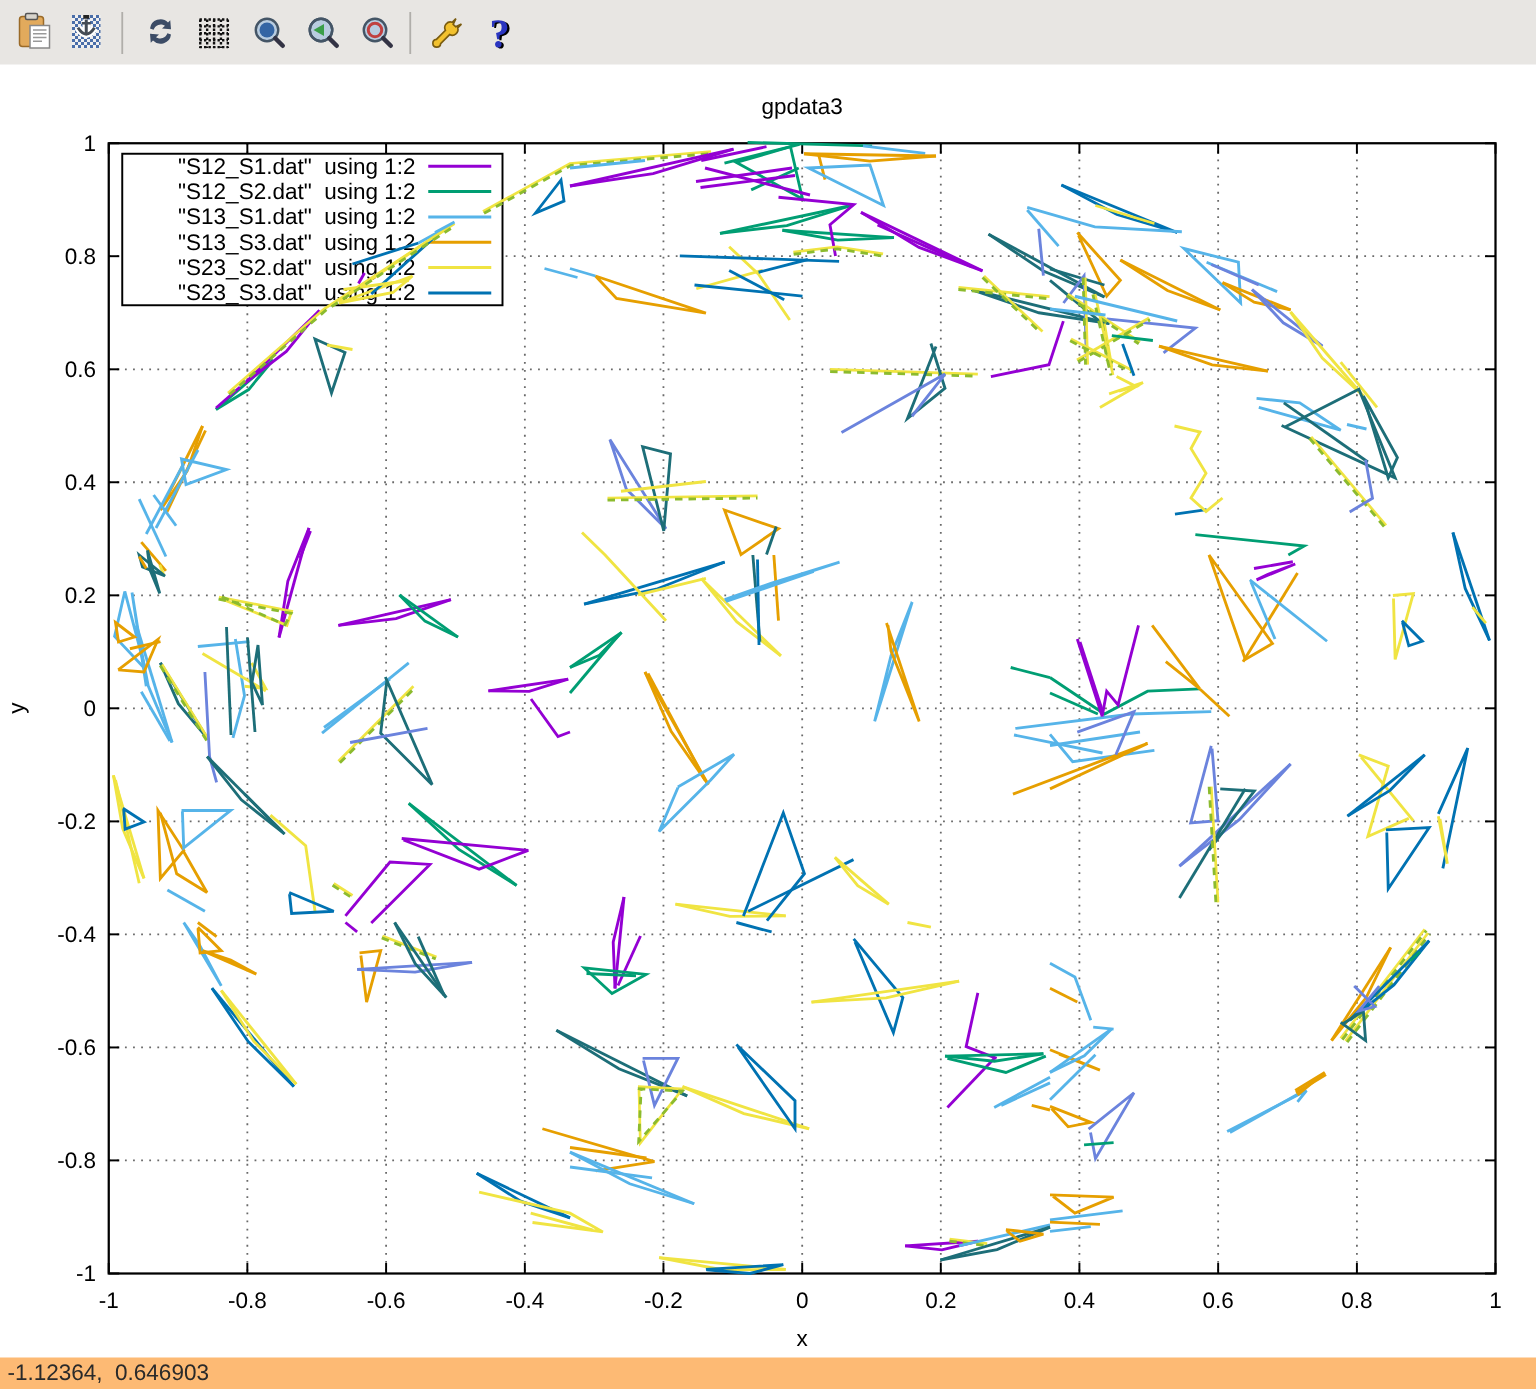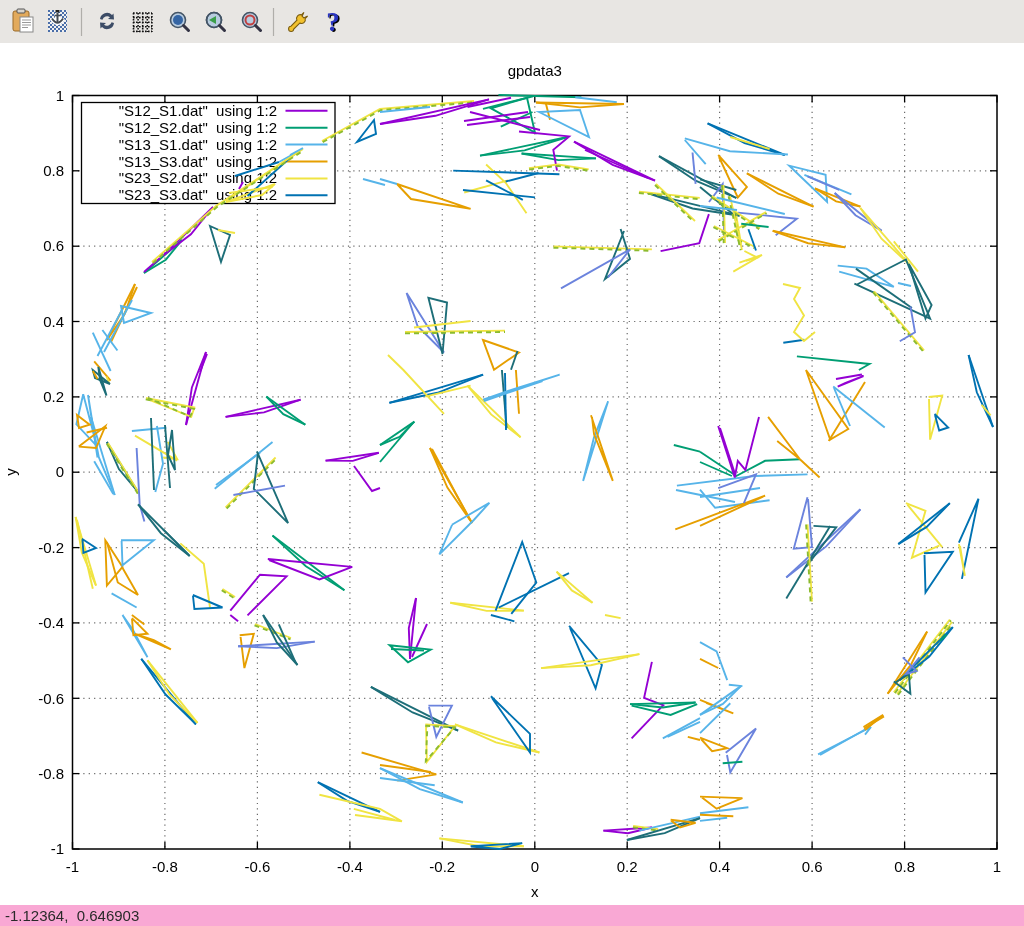--- a/index.html
+++ b/index.html
@@ -1,16 +1,16 @@
 <!DOCTYPE html>
 <html><head><meta charset="utf-8"><style>
 html,body{margin:0;padding:0;width:1024px;height:926px;background:#fff;overflow:hidden}
 .t{font-family:"Liberation Sans",sans-serif;font-size:15px;fill:#000}
 #tb{position:absolute;left:0;top:0;width:1024px;height:43px;background:#e8e6e3}
-#sb{position:absolute;left:0;top:905px;width:1024px;height:21px;background:#f9a8d4;
+#sb{position:absolute;left:0;top:905px;width:1024px;height:21px;background:#fdba74;
 font-family:"Liberation Sans",sans-serif;font-size:15px;color:#2a2a2a;line-height:21px;padding-left:5px;box-sizing:border-box;white-space:pre}
 #chart{position:absolute;left:0;top:0}
 </style></head>
 <body>
 <svg id="chart" width="1024" height="926">
 <line x1="164.9" y1="95.5" x2="164.9" y2="849.0" stroke="#6a6a6a" stroke-width="1.2" stroke-dasharray="1.2 4.2"></line>
     <line x1="72.5" y1="170.8" x2="997.0" y2="170.8" stroke="#6a6a6a" stroke-width="1.2" stroke-dasharray="1.2 4.2"></line>
     <line x1="257.4" y1="95.5" x2="257.4" y2="849.0" stroke="#6a6a6a" stroke-width="1.2" stroke-dasharray="1.2 4.2"></line>
     <line x1="72.5" y1="246.2" x2="997.0" y2="246.2" stroke="#6a6a6a" stroke-width="1.2" stroke-dasharray="1.2 4.2"></line>
     <line x1="349.9" y1="95.5" x2="349.9" y2="849.0" stroke="#6a6a6a" stroke-width="1.2" stroke-dasharray="1.2 4.2"></line>

